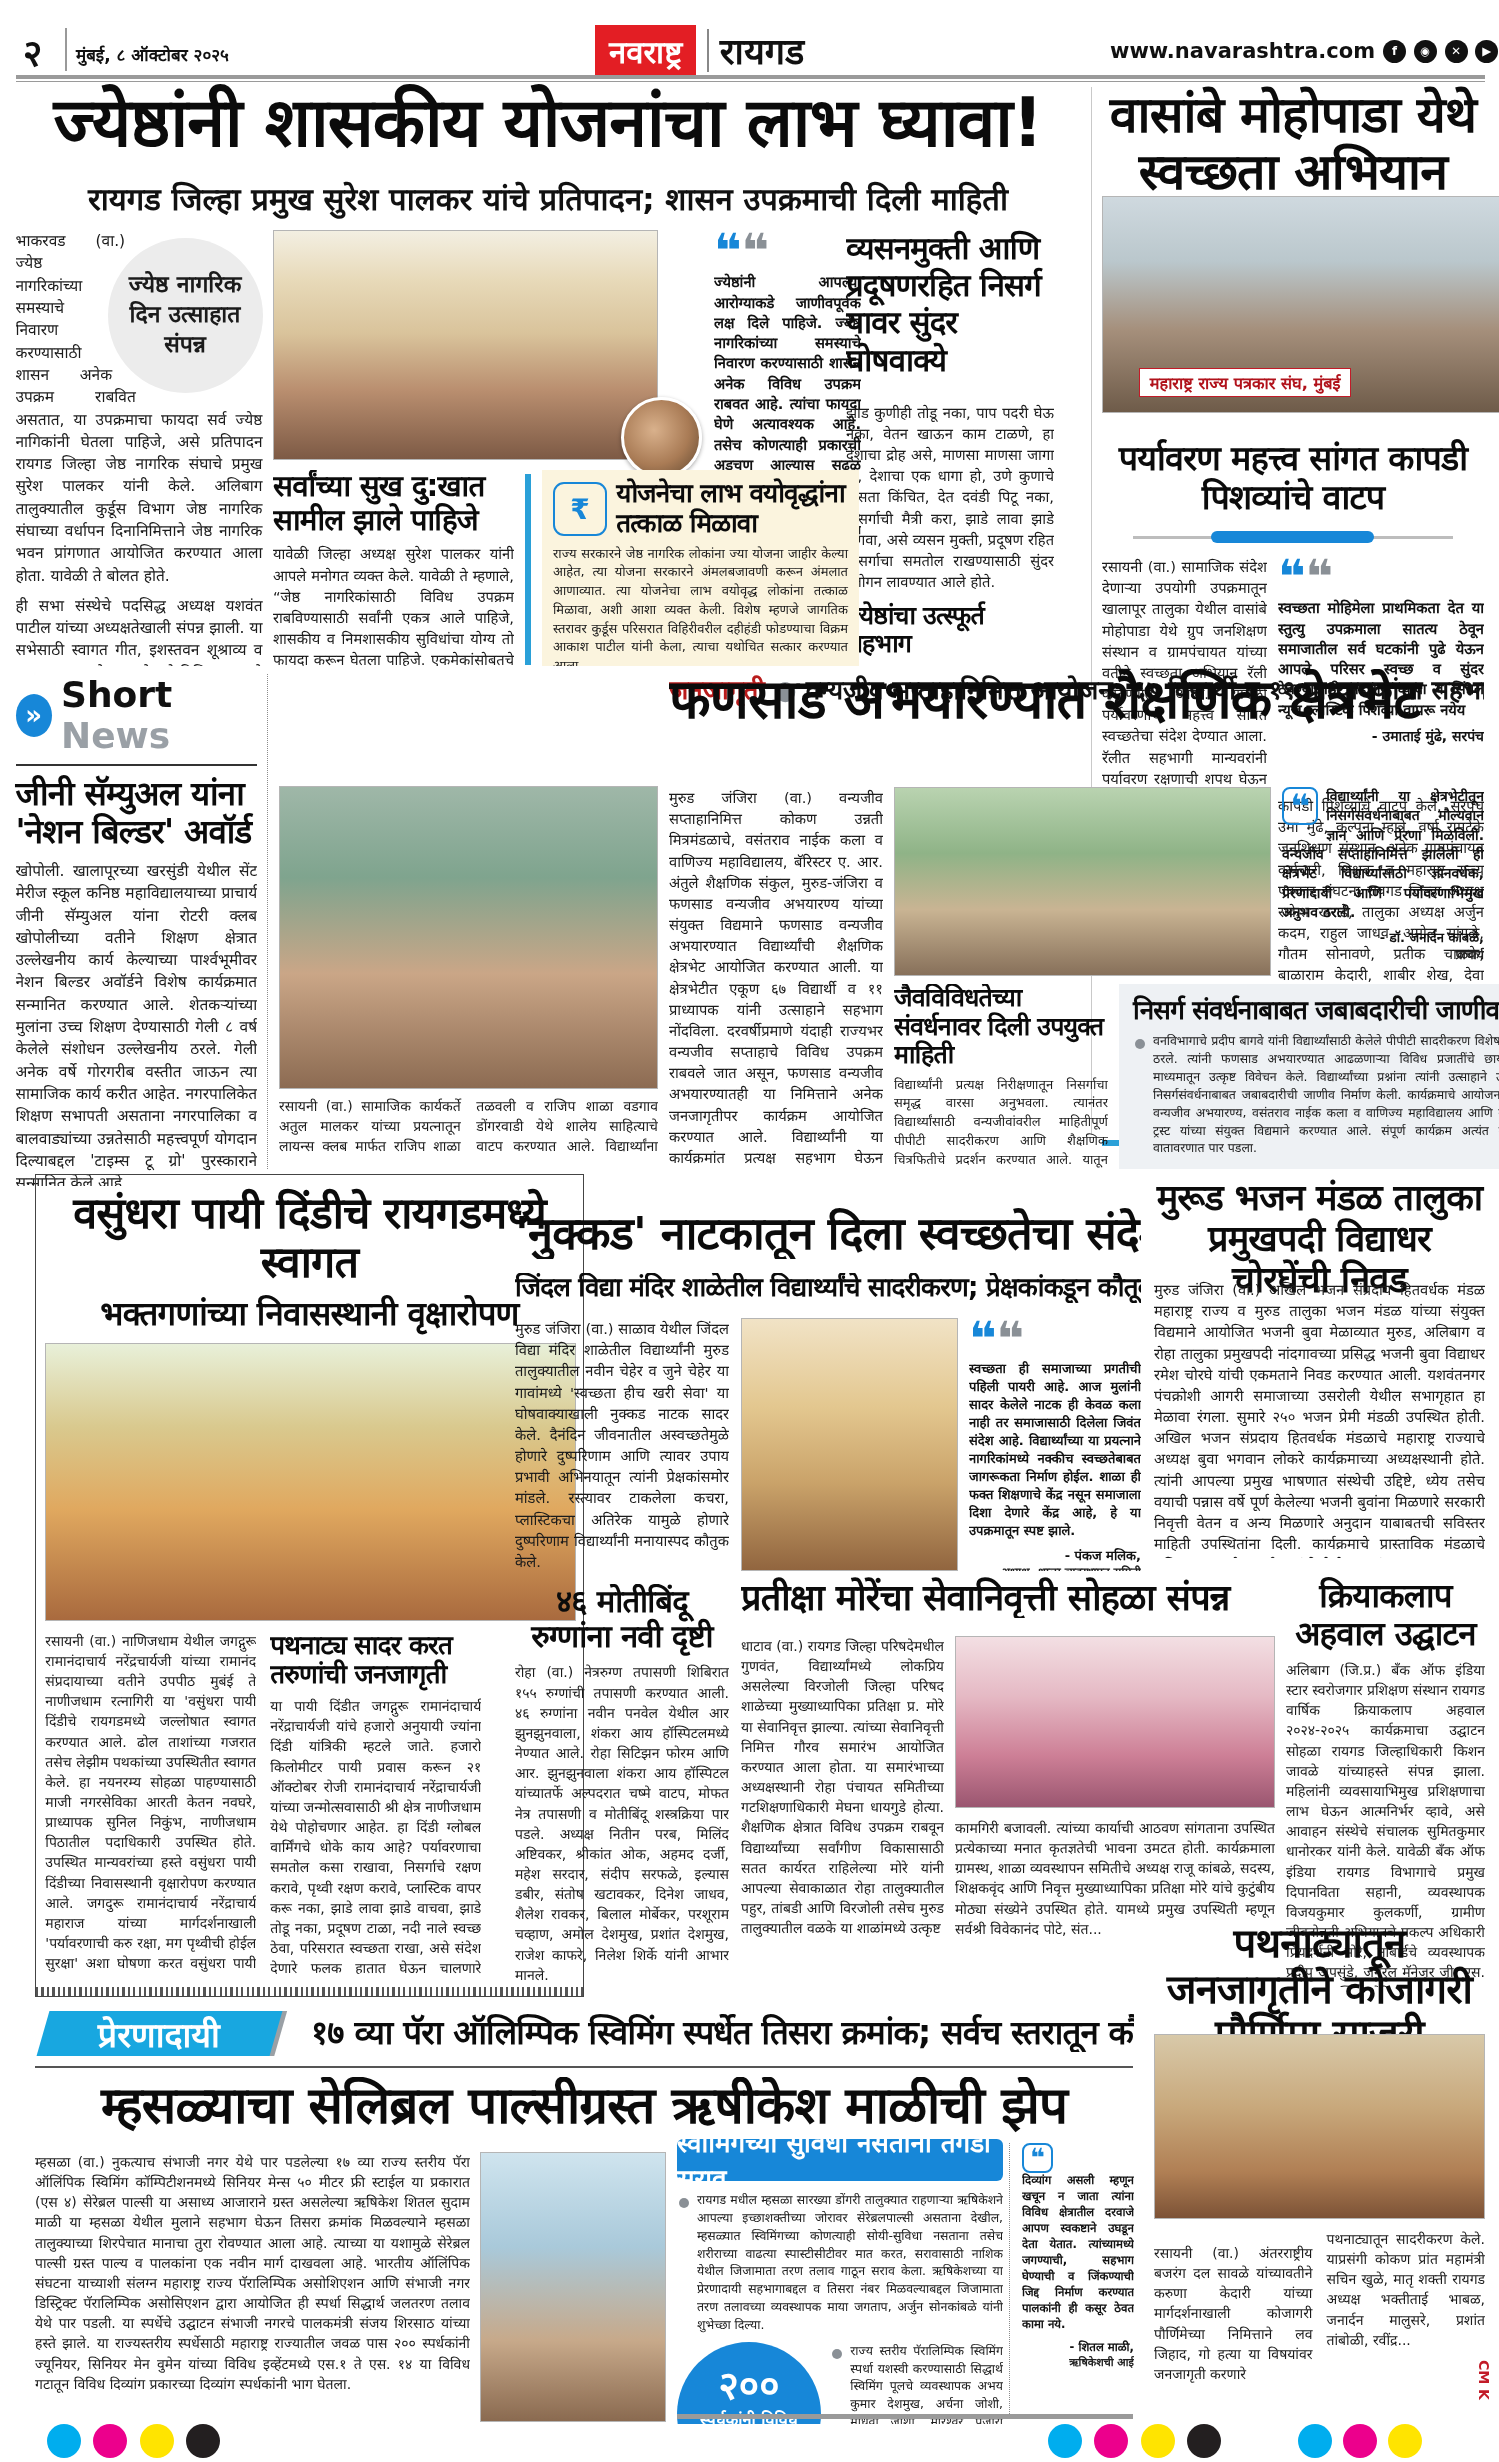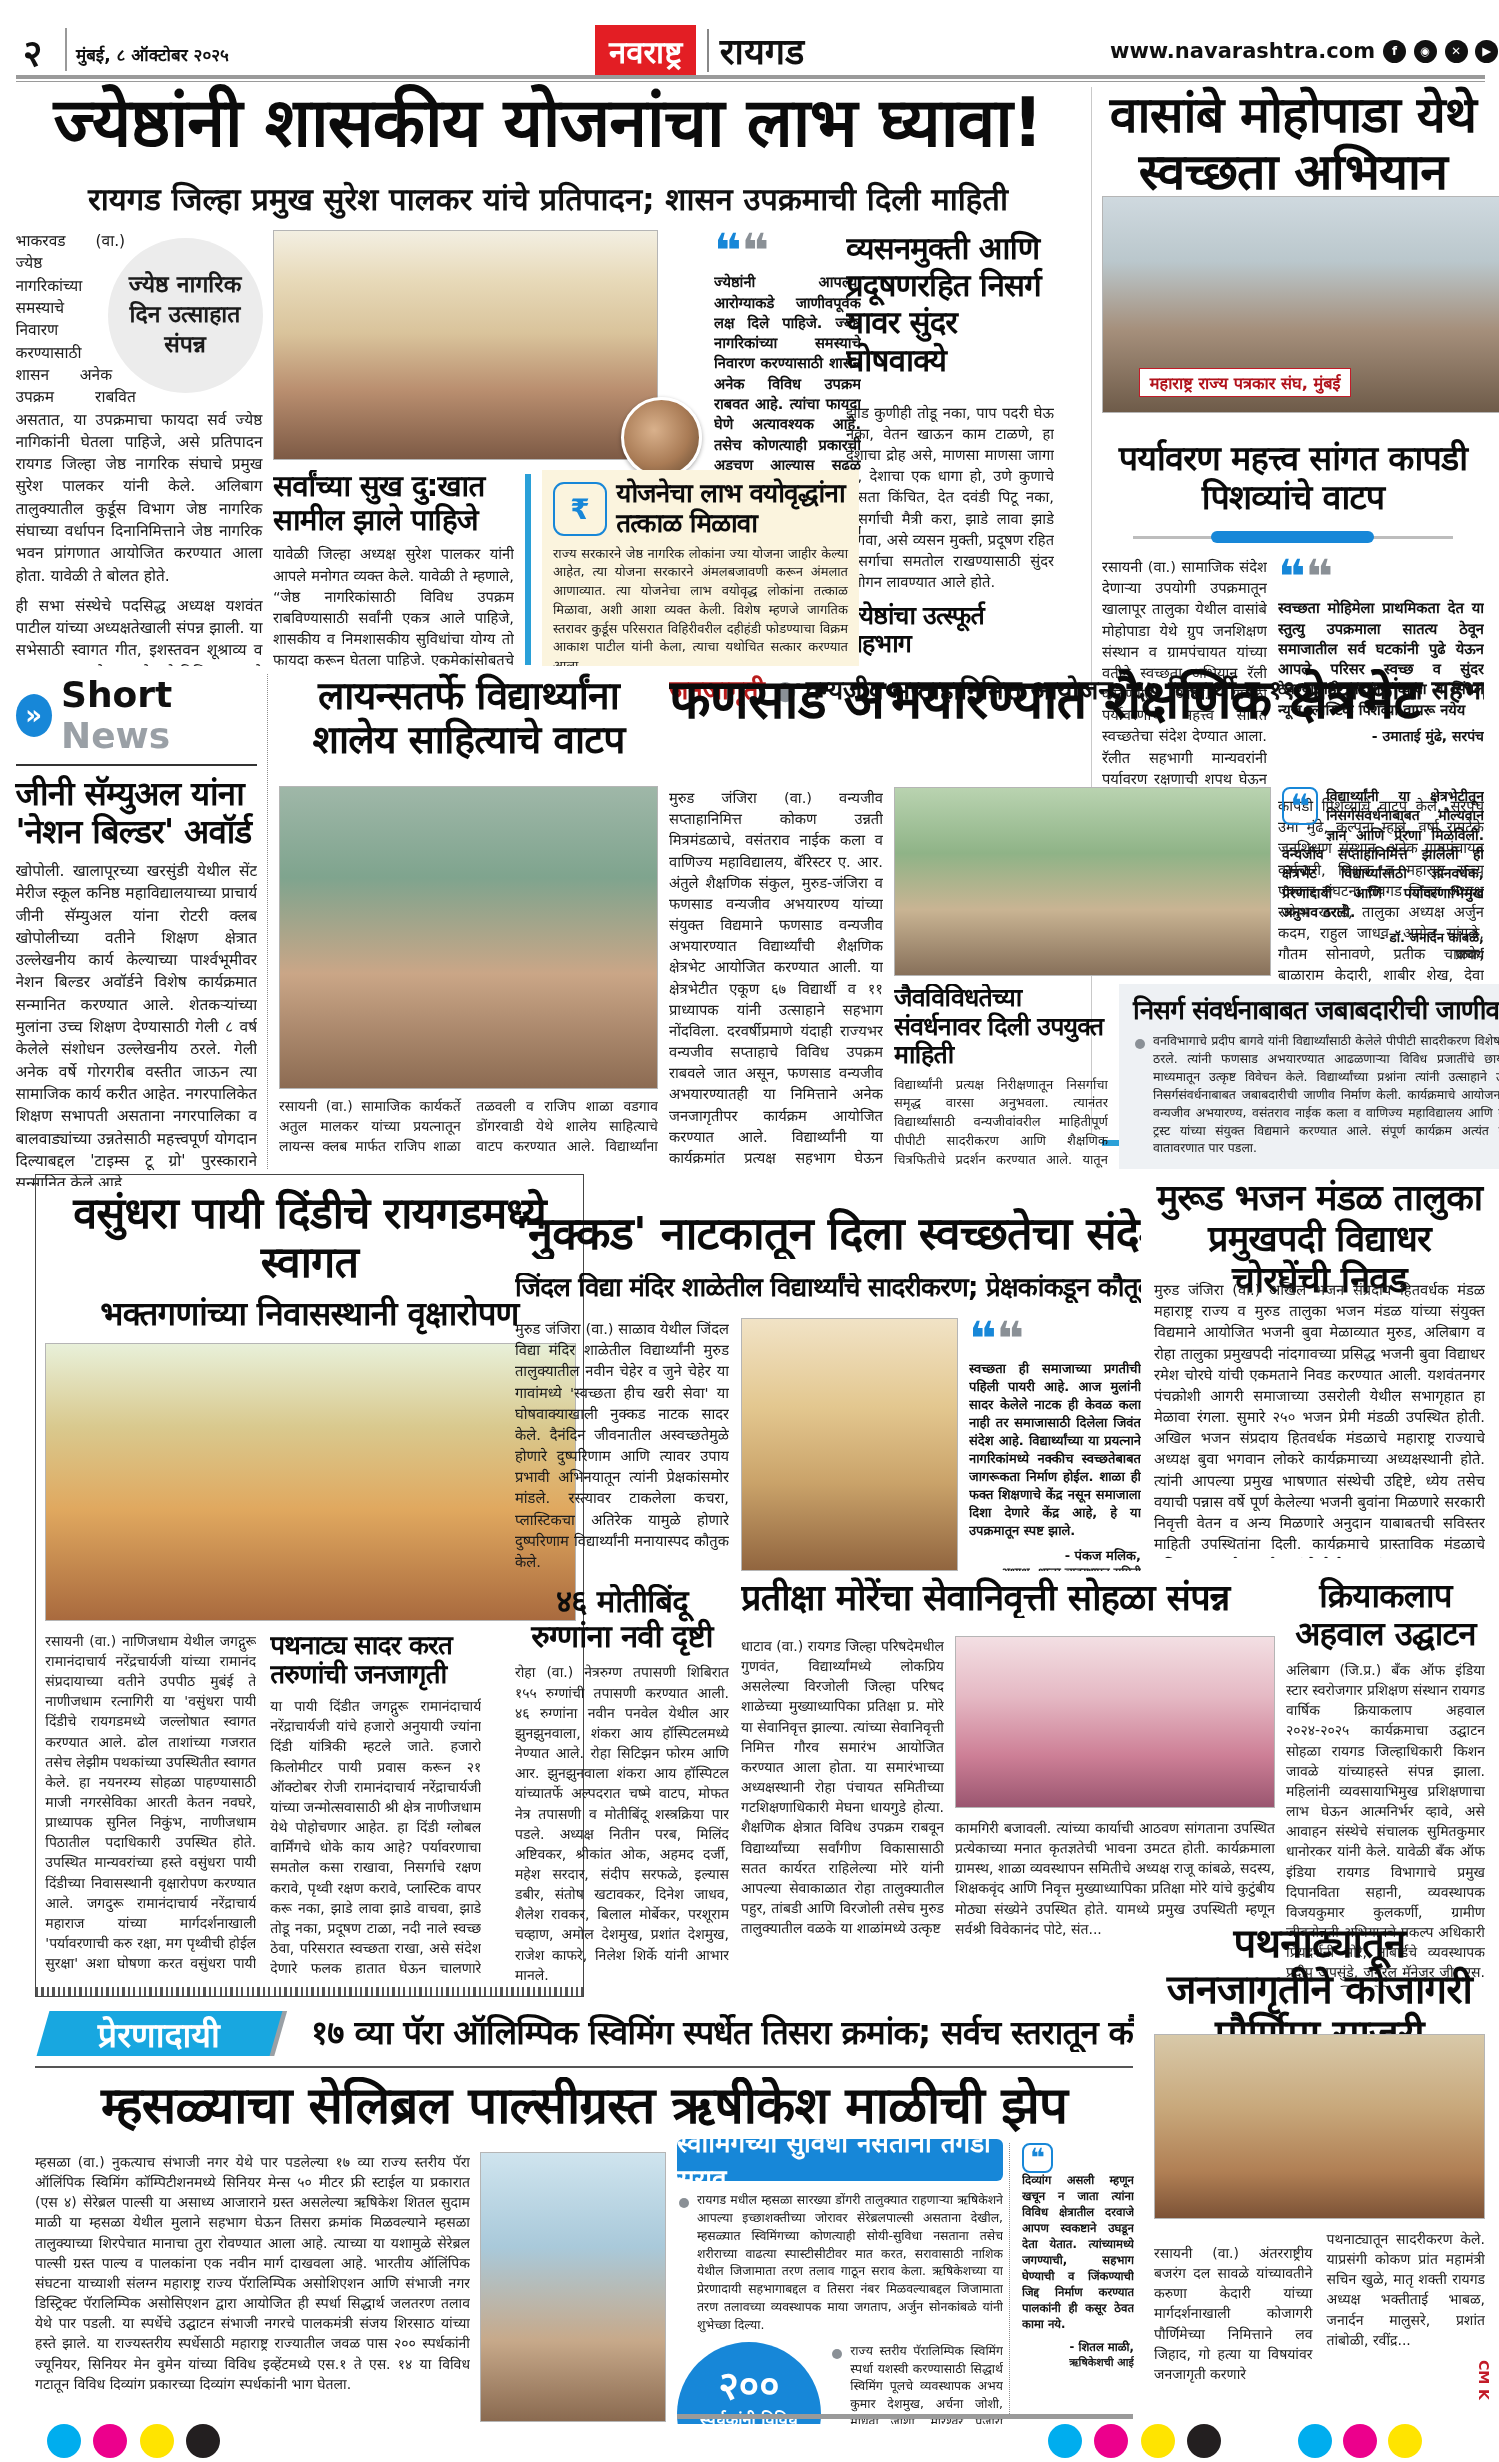--- a/index.html
+++ b/index.html
@@ -142,21 +142,20 @@
       <div style="font-size:36px;font-weight:800"><span>Short</span> <span style="color:#9aa0a6">News</span></div>
     </div>
     <div style="height:2.3px;background:#333;margin:7.8px 0 9.3px"></div>
     <div class="hl" style="font-size:33px">जीनी सॅम्युअल यांना 'नेशन बिल्डर' अवॉर्ड</div>
     <div class="body clip" style="margin-top:9.3px;height:326px">
       <p>खोपोली. खालापूरच्या खरसुंडी येथील सेंट मेरीज स्कूल कनिष्ठ महाविद्यालयाच्या प्राचार्य जीनी सॅम्युअल यांना रोटरी क्लब खोपोलीच्या वतीने शिक्षण क्षेत्रात उल्लेखनीय कार्य केल्याच्या पार्श्वभूमीवर नेशन बिल्डर अवॉर्डने विशेष कार्यक्रमात सन्मानित करण्यात आले. शेतकऱ्यांच्या मुलांना उच्च शिक्षण देण्यासाठी गेली ८ वर्ष केलेले संशोधन उल्लेखनीय ठरले. गेली अनेक वर्षे गोरगरीब वस्तीत जाऊन त्या सामाजिक कार्य करीत आहेत. नगरपालिकेत शिक्षण सभापती असताना नगरपालिका व बालवाड्यांच्या उन्नतेसाठी महत्त्वपूर्ण योगदान दिल्याबद्दल 'टाइम्स टू ग्रो' पुरस्काराने सन्मानित केले आहे.</p>
 
     </div>
   </div>
 
-  <div class="abs hl ctr" style="left:279px;top:674px;width:379px;font-size:39px">लायन्सतर्फे विद्यार्थ्यांना शालेय साहित्याचे वाटप</div>
   <div class="abs photo ph-kids" style="left:279px;top:786px;width:379px;height:303px"></div>
   <div class="abs body clip" style="left:279px;top:1096px;width:379px;height:71px;columns:2;column-gap:15.5px;font-size:14px">रसायनी (वा.) सामाजिक कार्यकर्ते अतुल मालकर यांच्या प्रयत्नातून लायन्स क्लब मार्फत राजिप शाळा तळवली व राजिप शाळा वडगाव डोंगरवाडी येथे शालेय साहित्याचे वाटप करण्यात आले. विद्यार्थ्यांना टिफीन बॉक्स, कंपास पाउच, वही व खोडरबर व इतर साहित्य वाटप केल्यानंतर विद्यार्थ्यांच्या चेहऱ्यावर समाधानाचे वातावरण दिसून आले. यावेळी रा.जि.प शाळा तळवली येथील मुख्याध्यापक बोरगे, उपशिक्षक मांडे तसेच लायन्स क्लब ऑफ पनवेल सर्गमचे अध्यक्ष प्रेमेंद्र बहिरा, सदस्य गोडसे व गोडसे मॅडम, सामाजिक कार्यकर्ते मधुकर मालकर, अतुल मालकर, अध्यक्ष सुनिल वाघे, माजी अध्यक्ष प्रभाकर वाघे व समिती सदस्य उपस्थित होते. मुख्याध्यापिका पाटील, उपशिक्षिका मुंढे उपस्थित होते. लायन्स क्लब ऑफ पनवेल सर्गम व डोंगरवाडीला एक उत्तम शाळा तयार व्हावी, यासाठी योग्य ते प्रयत्न केले जातील, असे आश्वासन देण्यात आले.</div>
 
   <div class="abs" style="left:669px;top:671px;width:815px;font-size:26px;font-weight:800;white-space:nowrap;overflow:hidden">
     <span class="kick-label">जनजागृती</span>
     <span style="color:#8a9096">●</span>
     <span>वन्यजीव सप्ताहानिमित्त आयोजन; ६७ विद्यार्थी व ११ प्राध्यापकांचा सहभाग</span>
   </div>
   <div class="abs hl" style="left:669px;top:669px;width:815px;font-size:54px;white-space:nowrap;overflow:hidden">फणसाड अभयारण्यात शैक्षणिक क्षेत्रभेट</div>
   <div class="abs body clip" style="left:669px;top:787px;width:214px;height:382px;font-size:14.7px">मुरुड जंजिरा (वा.) वन्यजीव सप्ताहानिमित्त कोकण उन्नती मित्रमंडळाचे, वसंतराव नाईक कला व वाणिज्य महाविद्यालय, बॅरिस्टर ए. आर. अंतुले शैक्षणिक संकुल, मुरुड-जंजिरा व फणसाड वन्यजीव अभयारण्य यांच्या संयुक्त विद्यमाने फणसाड वन्यजीव अभयारण्यात विद्यार्थ्यांची शैक्षणिक क्षेत्रभेट आयोजित करण्यात आली. या क्षेत्रभेटीत एकूण ६७ विद्यार्थी व ११ प्राध्यापक यांनी उत्साहाने सहभाग नोंदविला. दरवर्षीप्रमाणे यंदाही राज्यभर वन्यजीव सप्ताहाचे विविध उपक्रम राबवले जात असून, फणसाड वन्यजीव अभयारण्यातही या निमित्ताने अनेक जनजागृतीपर कार्यक्रम आयोजित करण्यात आले. विद्यार्थ्यांनी या कार्यक्रमांत प्रत्यक्ष सहभाग घेऊन वन्यजीव संरक्षणाबाबत ज्ञान वाढविले. जंगलात भ्रमंतीदरम्यान विद्यार्थ्यांना वनस्पती, झाडे, फुलपाखरे, पक्षी, कीटक, सरीसृप, बुरशी इत्यादी जैवविविधतेच्या घटकांविषयी सविस्तर माहिती देण्यात आली.</div>

